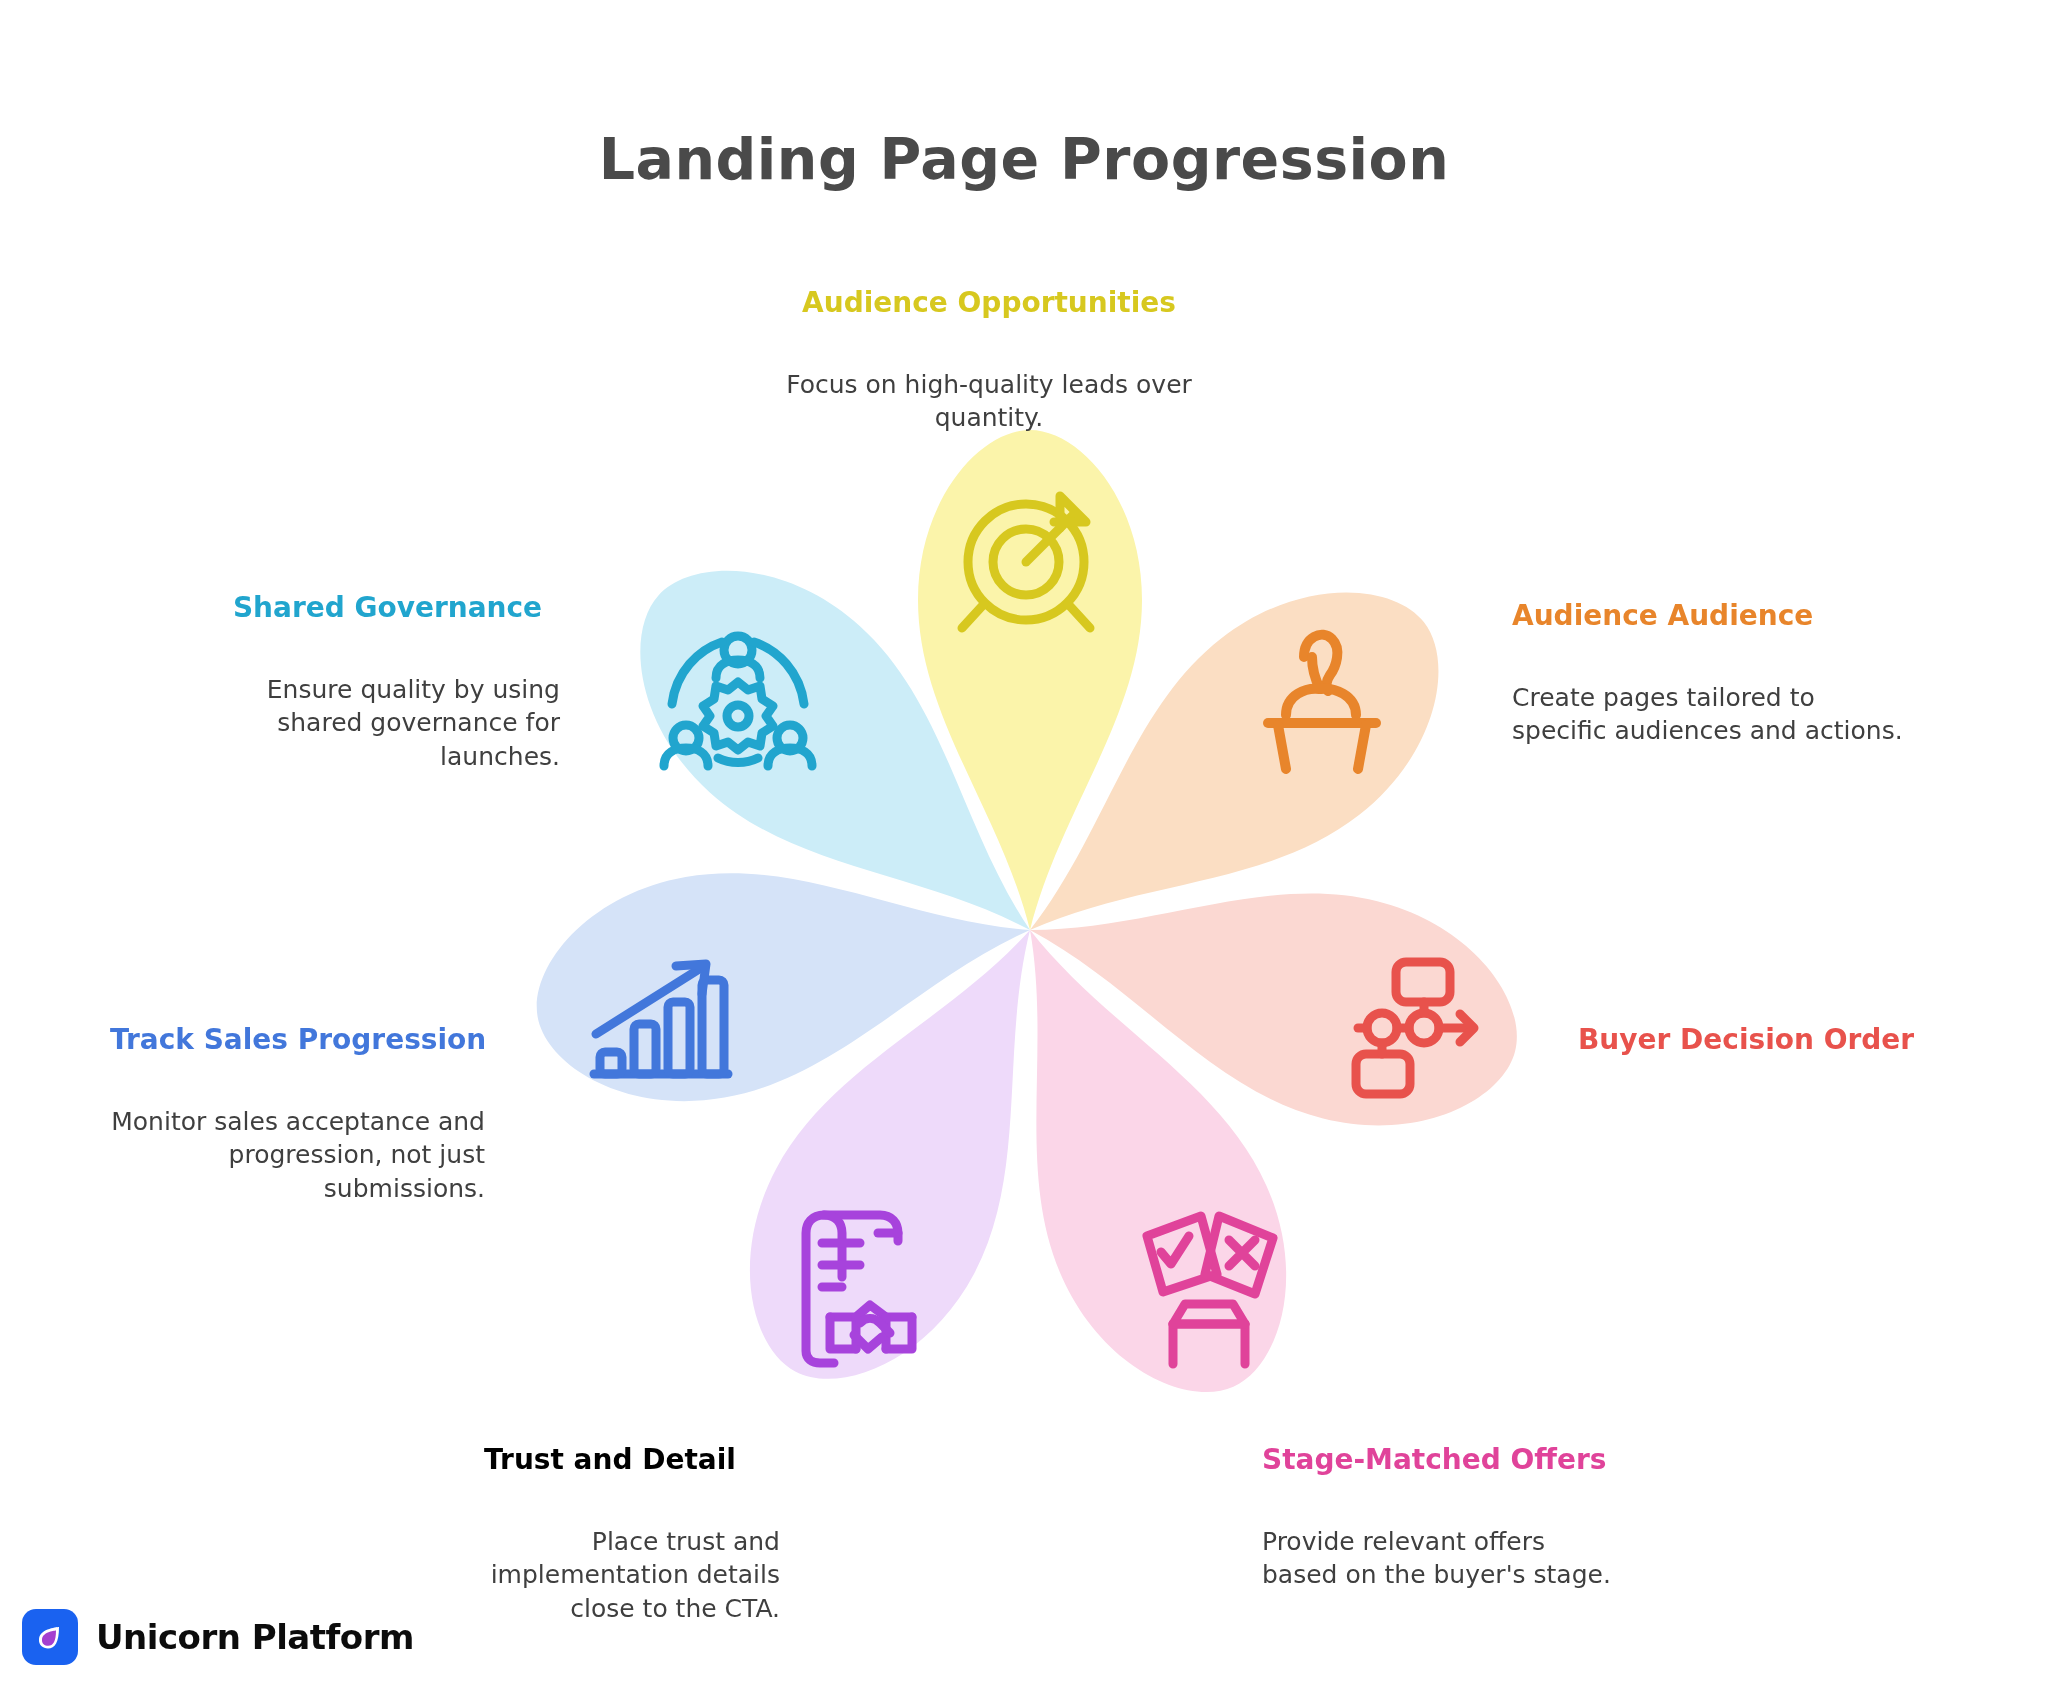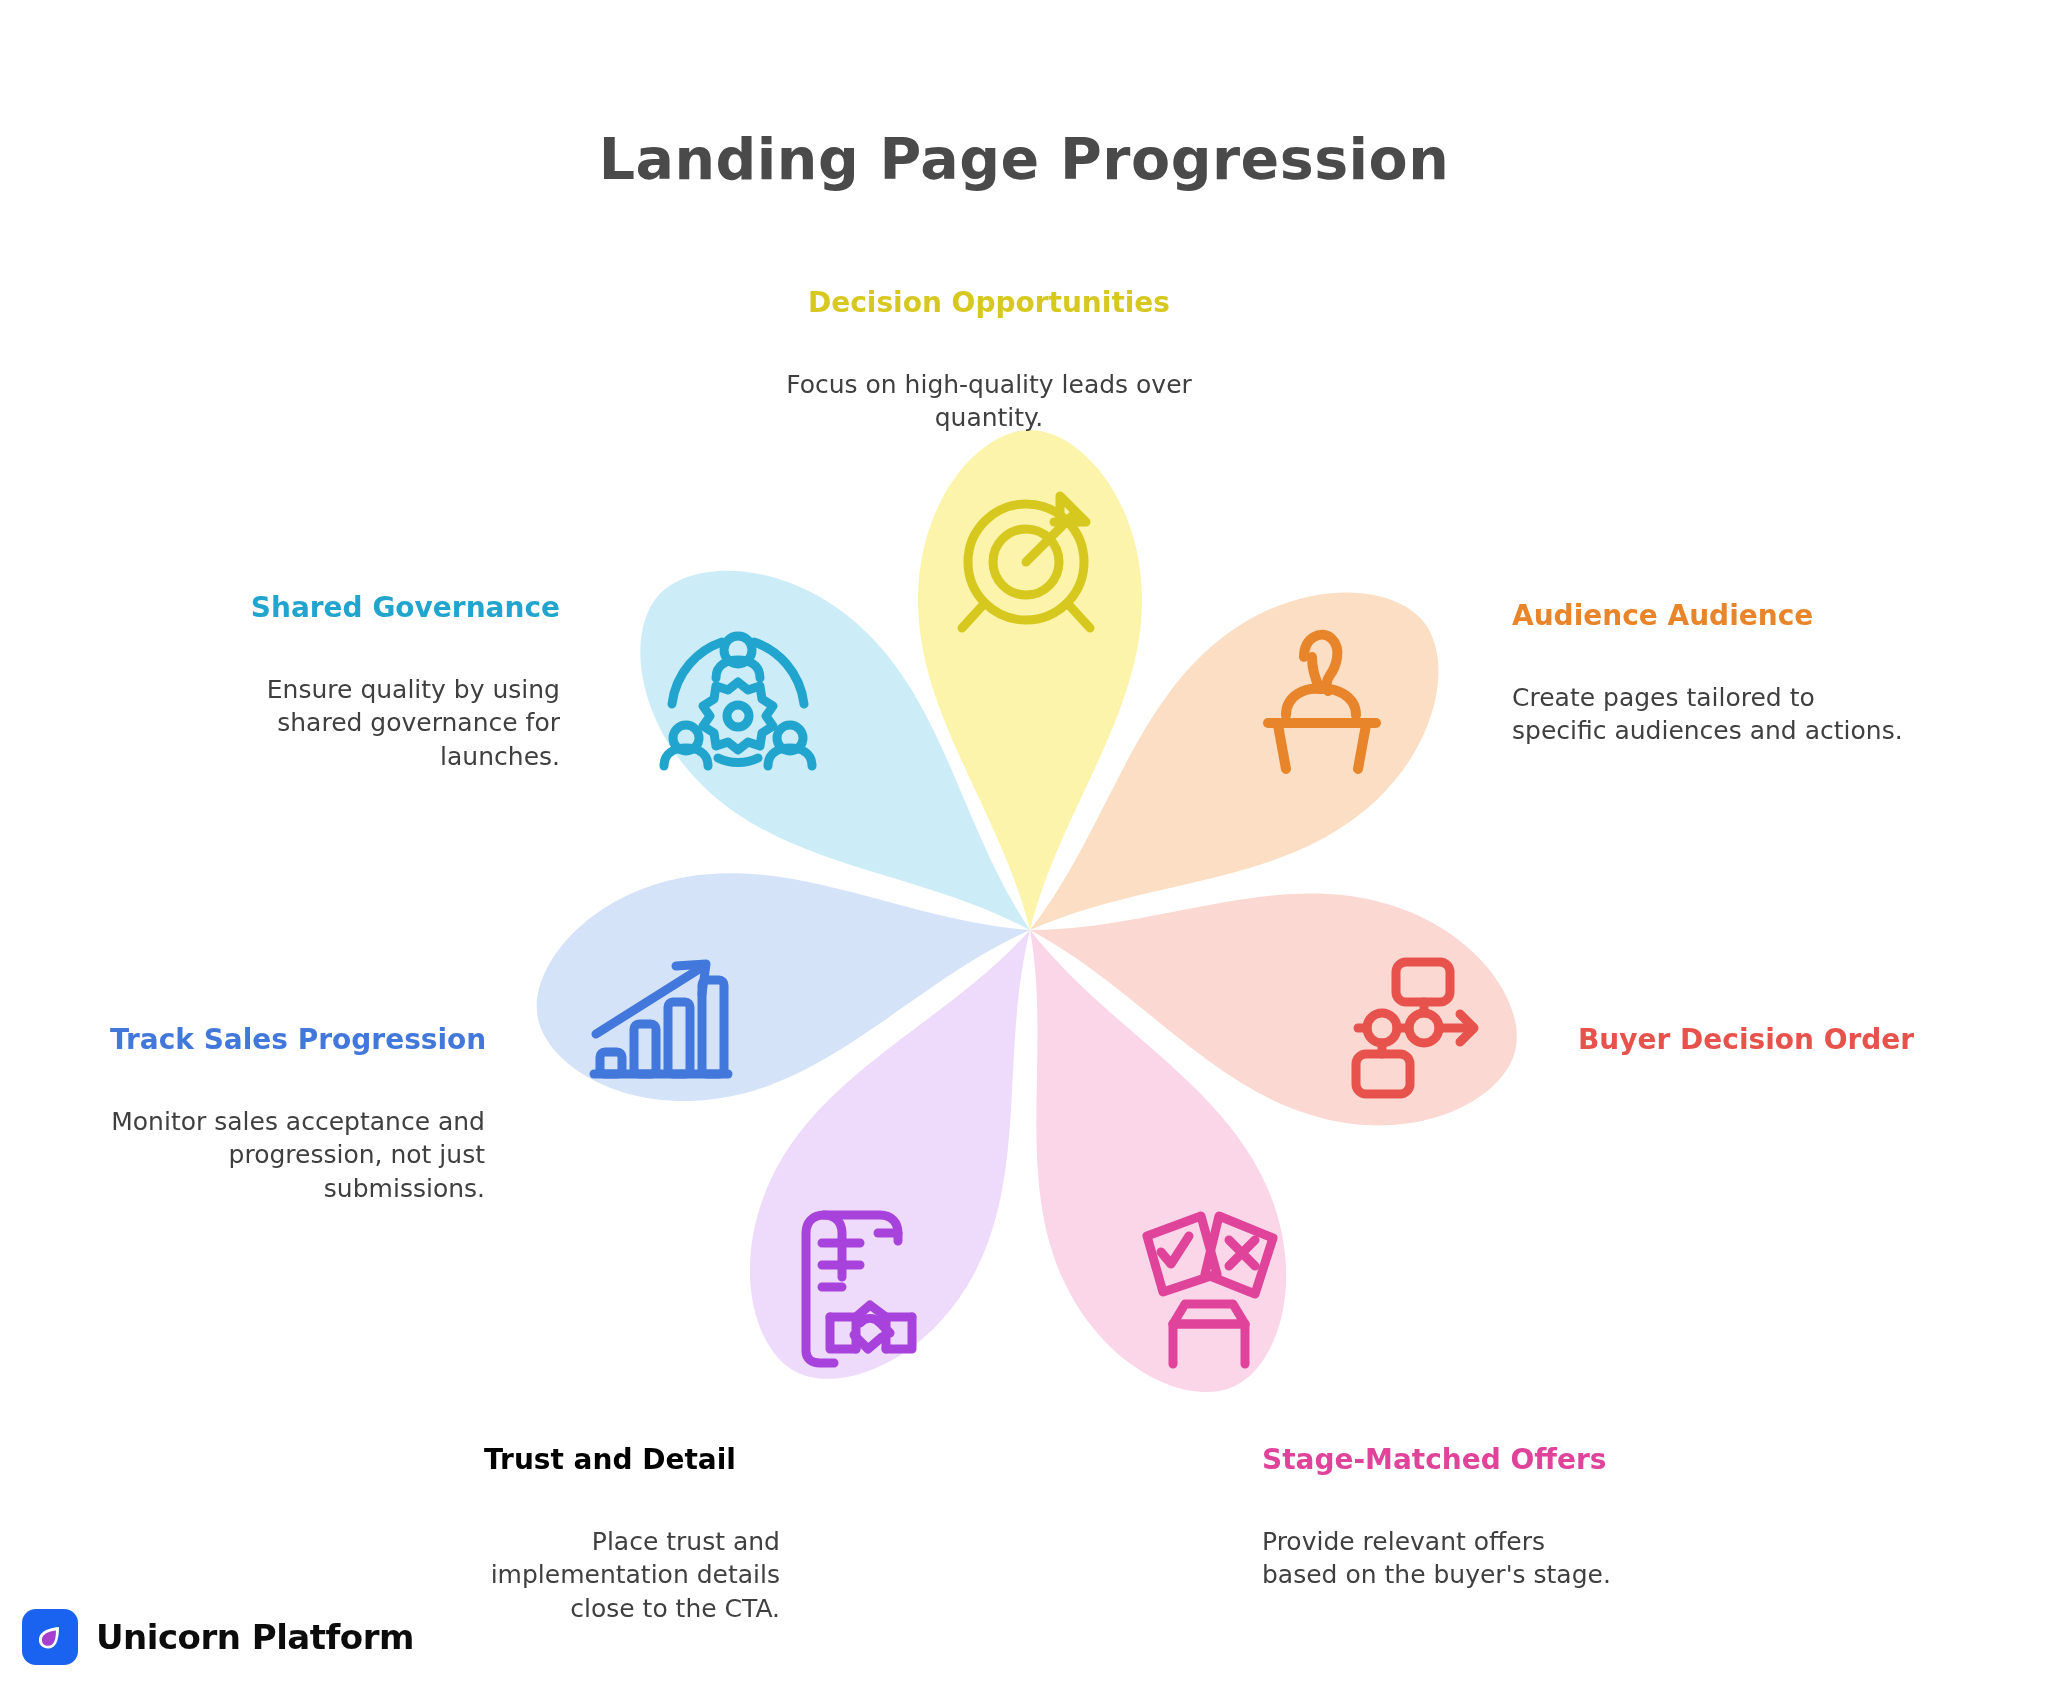--- a/index.html
+++ b/index.html
@@ -239,21 +239,21 @@
           <path d="M -66,-4 C -62,-36 -40,-58 -16,-66"></path>
           <path d="M 66,-4 C 62,-36 40,-58 16,-66"></path>
           <path d="M -20,50 C -8,56 8,56 20,50"></path>
         </g>
       </g>
     </g>
   </svg>
 </div>
 
 <div class="label-block align-center" id="label-qualified-opportunities">
-  <div class="label-title" style="color:#D7C81F">Decision Opportunities</div>
+  <div class="label-title" style="color:#D7C81F">Audience Opportunities</div>
   <div class="label-desc">Focus on high-quality leads over quantity.</div>
 </div>
 
 <div class="label-block align-left" id="label-audience-context">
   <div class="label-title" style="color:#E8852B">Audience Audience</div>
   <div class="label-desc">Create pages tailored to specific audiences and actions.</div>
 </div>
 
 <div class="label-block align-left" id="label-buyer-decision-order">
   <div class="label-title" style="color:#E8524C">Buyer Decision Order</div>
@@ -268,21 +268,21 @@
   <div class="label-title" style="color:#000000; text-align:center">Trust and Detail</div>
   <div class="label-desc">Place trust and implementation details close to the CTA.</div>
 </div>
 
 <div class="label-block align-right" id="label-track-sales-progression">
   <div class="label-title" style="color:#4277DB; text-align:center">Track Sales Progression</div>
   <div class="label-desc">Monitor sales acceptance and progression, not just submissions.</div>
 </div>
 
 <div class="label-block align-right" id="label-shared-governance">
-  <div class="label-title" style="color:#21A5CE; ">Shared Governance</div>
+  <div class="label-title" style="color:#21A5CE; text-align:center">Shared Governance</div>
   <div class="label-desc">Ensure quality by using shared governance for launches.</div>
 </div>
 
 <div id="brand">
   <div id="brand-logo-mark">
     <svg width="34" height="34" viewBox="0 0 34 34">
       <path d="M 26,7 C 26,7 7,8 6,19 C 5.4,25 10,28.5 15,28.5 C 22,28.5 26,22 26,7 Z" fill="#ffffff"></path>
       <path d="M 23,10.5 C 23,10.5 9.6,11.4 9,19.4 C 8.6,23.8 11.8,25.8 15.2,25.8
                C 20.2,25.8 23,21.2 23,10.5 Z" fill="#a43fd0"></path>
     </svg>

